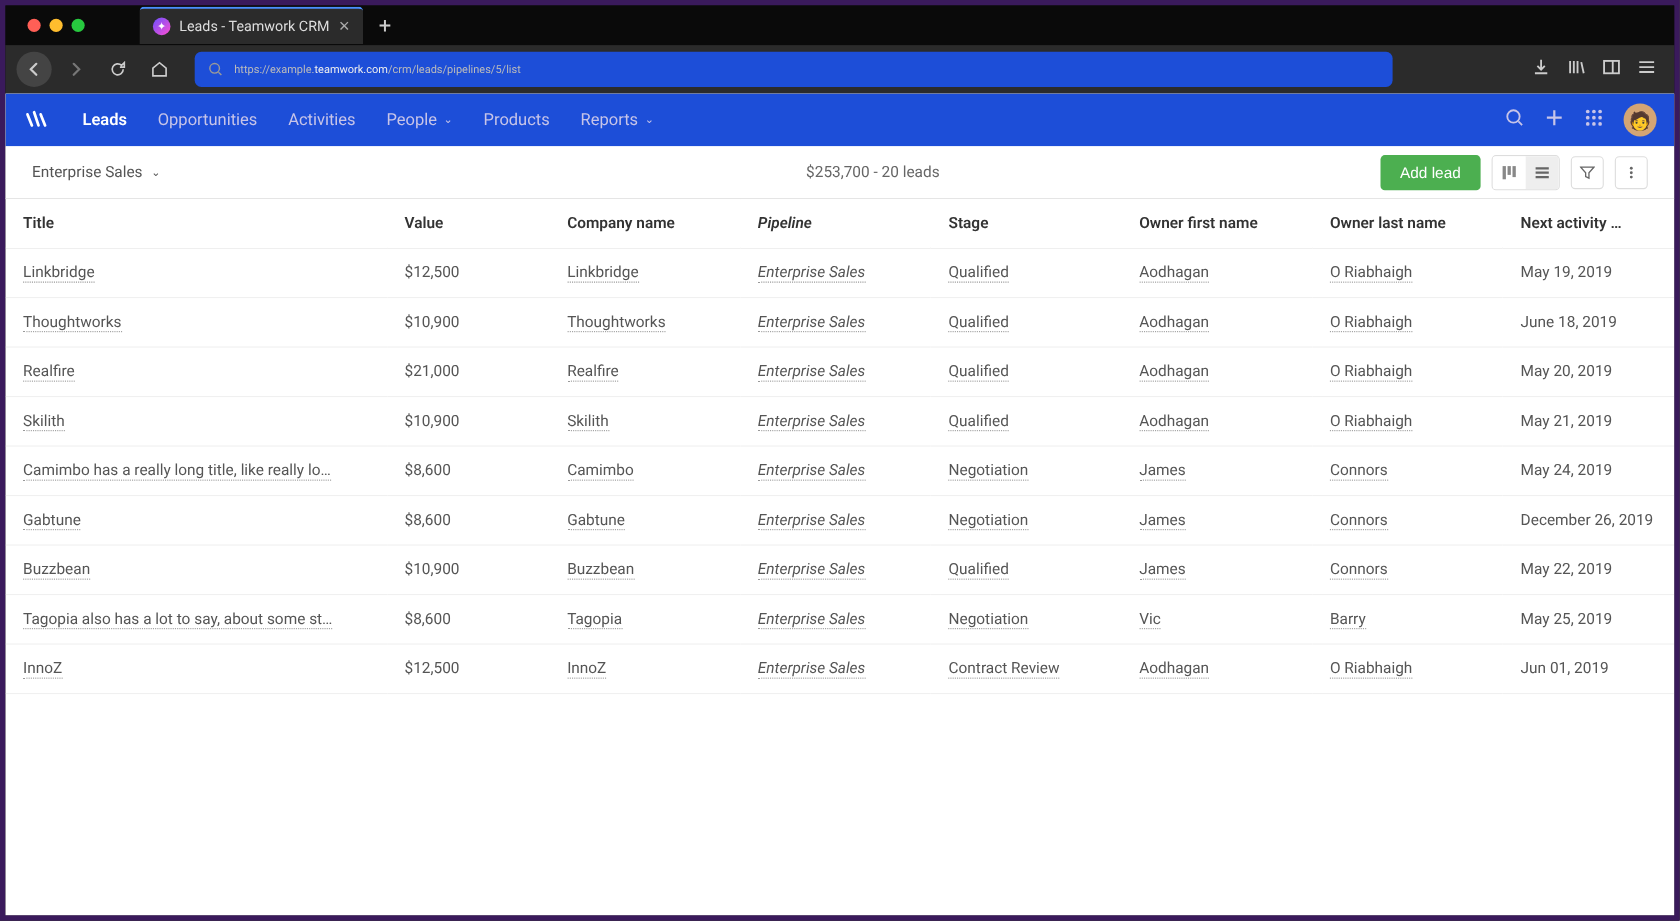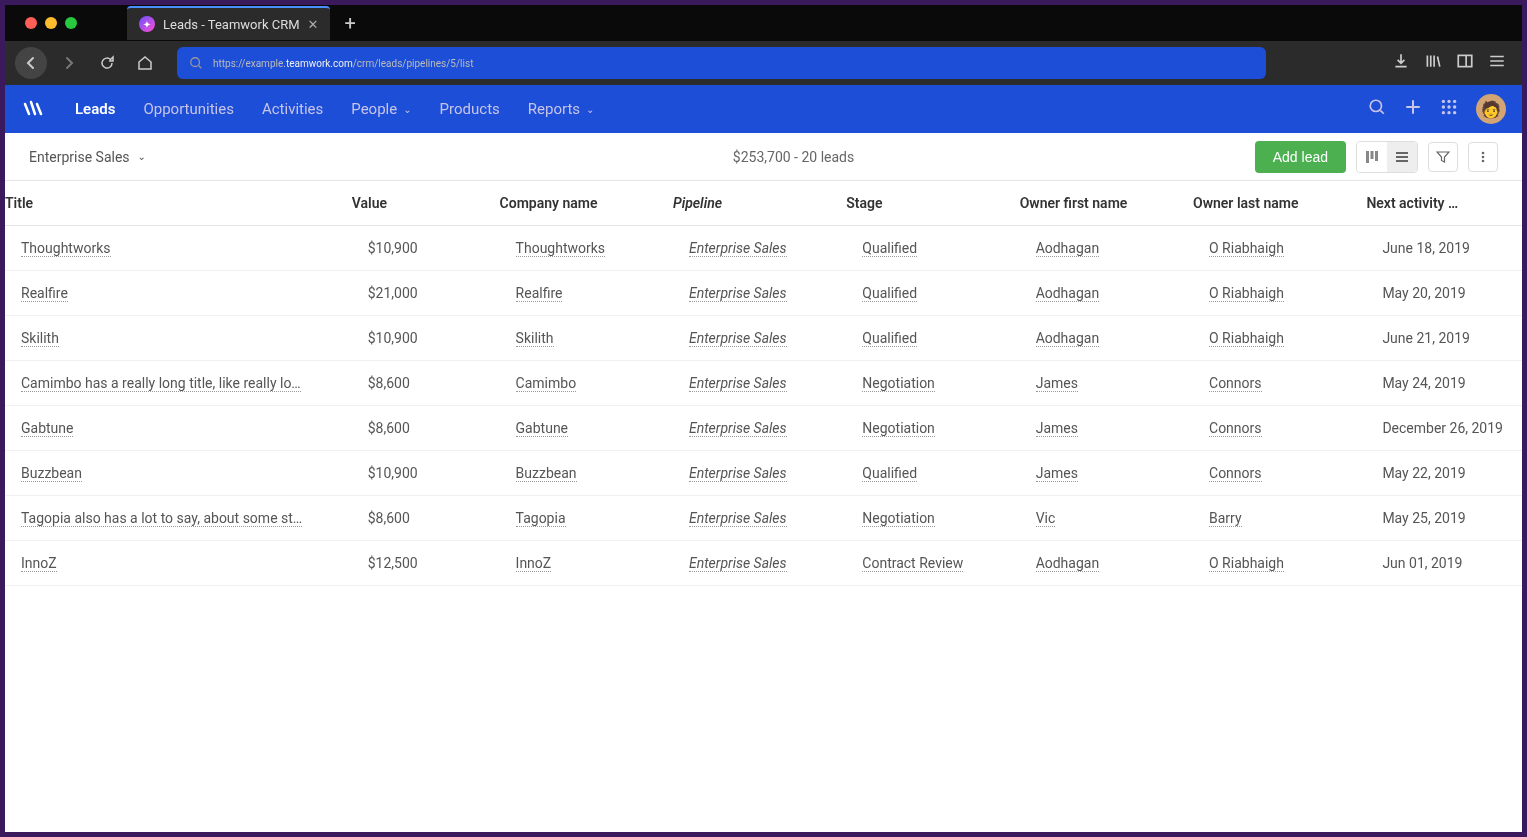--- a/index.html
+++ b/index.html
@@ -200,21 +200,21 @@
     flex: 1;
     overflow: auto;
     position: relative;
   }
   .table {
     width: 100%;
     border-collapse: collapse;
   }
   .table th {
     text-align: left;
-    padding: 14px 0;
+    padding: 14px 16px;
     font-weight: 600;
     font-size: 14px;
     color: #333;
     border-bottom: 1px solid #e5e5e5;
     background: #fff;
     position: sticky;
     top: 0;
     white-space: nowrap;
   }
   .table td {
@@ -418,20 +418,30 @@
               <th class="col-company">Company name</th>
               <th class="col-pipeline">Pipeline</th>
               <th class="col-stage">Stage</th>
               <th class="col-ofirst">Owner first name</th>
               <th class="col-olast">Owner last name</th>
               <th class="col-next">Next activity …</th>
             </tr>
           </thead>
         <tbody id="tbody">
             <tr>
+              <td class="col-title"><span class="link-cell">Linkbridge</span></td>
+              <td class="col-value">$12,500</td>
+              <td class="col-company"><span class="link-cell">Linkbridge</span></td>
+              <td class="col-pipeline"><span class="link-cell">Enterprise Sales</span></td>
+              <td class="col-stage"><span class="link-cell">Qualified</span></td>
+              <td class="col-ofirst"><span class="link-cell">Aodhagan</span></td>
+              <td class="col-olast"><span class="link-cell">O Riabhaigh</span></td>
+              <td class="col-next">May 19, 2019</td>
+            </tr>
+            <tr>
               <td class="col-title"><span class="link-cell">Thoughtworks</span></td>
               <td class="col-value">$10,900</td>
               <td class="col-company"><span class="link-cell">Thoughtworks</span></td>
               <td class="col-pipeline"><span class="link-cell">Enterprise Sales</span></td>
               <td class="col-stage"><span class="link-cell">Qualified</span></td>
               <td class="col-ofirst"><span class="link-cell">Aodhagan</span></td>
               <td class="col-olast"><span class="link-cell">O Riabhaigh</span></td>
               <td class="col-next">June 18, 2019</td>
             </tr>
             <tr>
@@ -445,21 +455,21 @@
               <td class="col-next">May 20, 2019</td>
             </tr>
             <tr>
               <td class="col-title"><span class="link-cell">Skilith</span></td>
               <td class="col-value">$10,900</td>
               <td class="col-company"><span class="link-cell">Skilith</span></td>
               <td class="col-pipeline"><span class="link-cell">Enterprise Sales</span></td>
               <td class="col-stage"><span class="link-cell">Qualified</span></td>
               <td class="col-ofirst"><span class="link-cell">Aodhagan</span></td>
               <td class="col-olast"><span class="link-cell">O Riabhaigh</span></td>
-              <td class="col-next">June 21, 2019</td>
+              <td class="col-next">May 21, 2019</td>
             </tr>
             <tr>
               <td class="col-title"><span class="link-cell">Camimbo has a really long title, like really lo…</span></td>
               <td class="col-value">$8,600</td>
               <td class="col-company"><span class="link-cell">Camimbo</span></td>
               <td class="col-pipeline"><span class="link-cell">Enterprise Sales</span></td>
               <td class="col-stage"><span class="link-cell">Negotiation</span></td>
               <td class="col-ofirst"><span class="link-cell">James</span></td>
               <td class="col-olast"><span class="link-cell">Connors</span></td>
               <td class="col-next">May 24, 2019</td>

